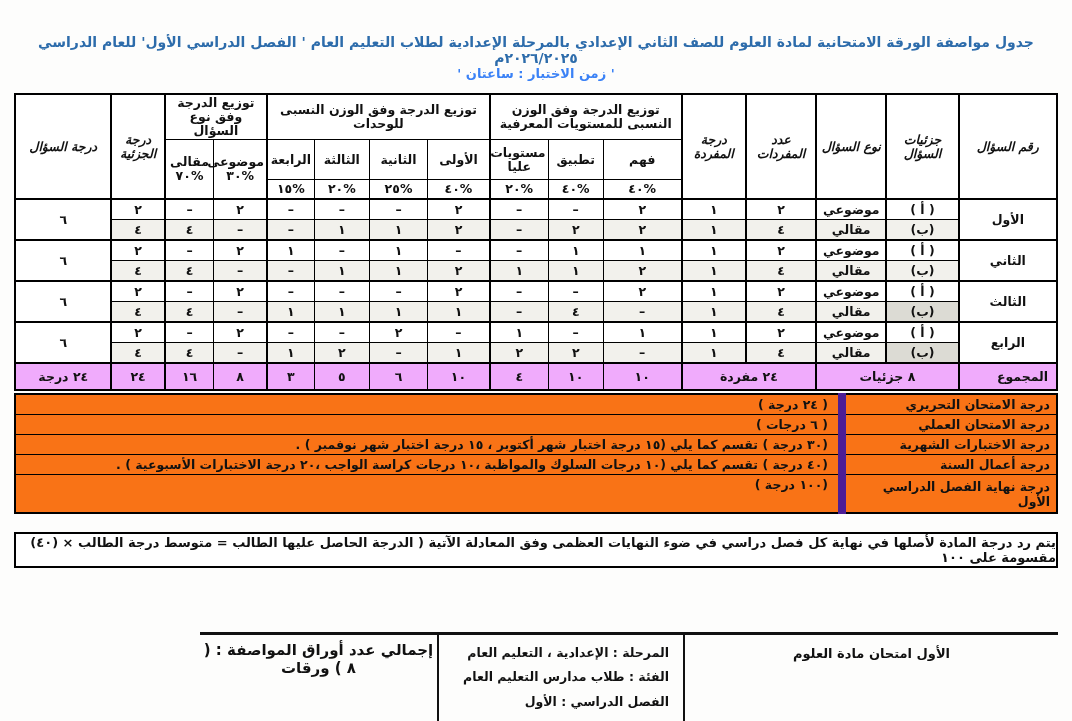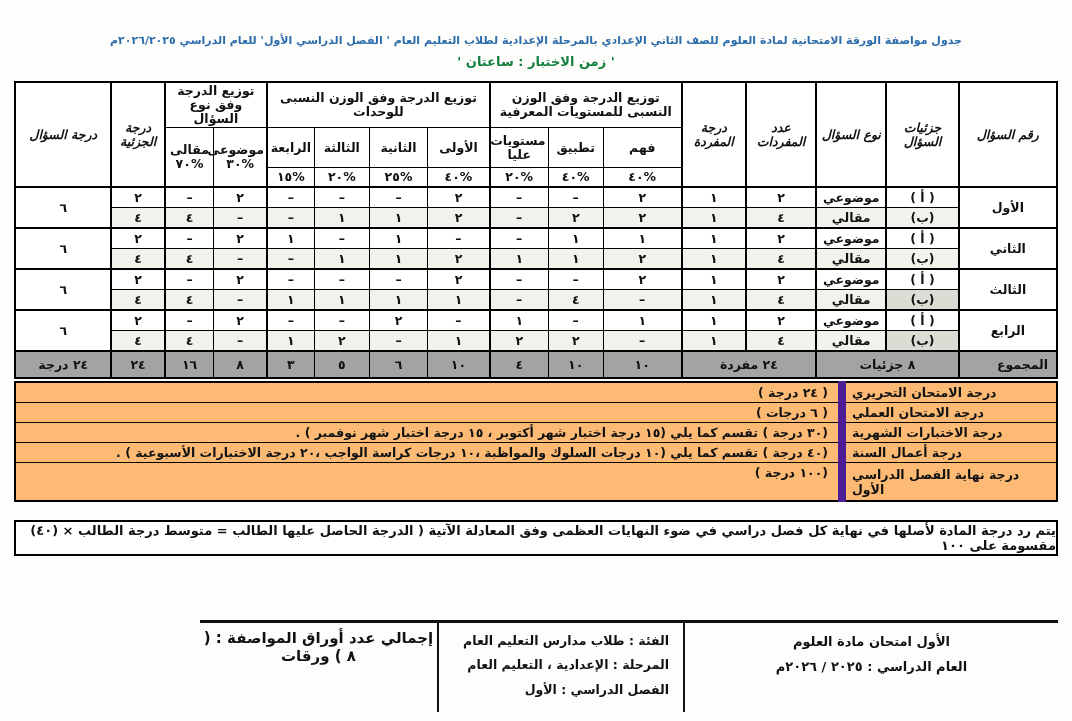--- a/index.html
+++ b/index.html
@@ -2,48 +2,48 @@
 <html dir="rtl" lang="ar"><head>
 <meta charset="utf-8">
 <style>
   html,body{margin:0;padding:0;}
   body{
     width:1072px;height:721px;box-sizing:border-box;
     background:#fdfdfc;color:#111;position:relative;overflow:hidden;
     font-family:"DejaVu Sans",sans-serif;padding:0 14px;
   }
   
-  .title{margin-top:34px;text-align:center;font-size:11px;font-weight:bold;color:#2d6cab;}
-  .subtitle{margin-top:7px;text-align:center;font-size:13px;font-weight:bold;color:#15803d;}
+  .title{margin-top:34px;text-align:center;font-size:14px;font-weight:bold;color:#2d6cab;}
+  .subtitle{text-align:center;font-size:13px;font-weight:bold;color:#3b82f6;}
   
   table.spec{
     border-collapse:collapse;table-layout:fixed;width:1044px;margin-top:12px;
     border:2px solid #000;position:relative;z-index:2;background:transparent;
   }
   .spec th,.spec td{
     border:1px solid #000;font-weight:bold;text-align:center;vertical-align:middle;
     padding:1px 2px;font-size:12.5px;line-height:1.12;background:#fff;
   }
   .spec thead th{font-size:12.5px;}
   .h-group{height:36px;}
   .h-sub{height:40px;}
   .h-pct th{height:16px;border-bottom-width:2px;}
   thead tr:first-child th[rowspan]{border-bottom-width:2px;font-style:italic;}
   .spec tbody td{height:17px;}
   .bR{border-right-width:2px !important;}
   .q-start td{border-top-width:2px;}
   .row-b td{background:#f2f1ec;}
   td.part-dark{background:#dcdbd4 !important;}
-  tr.totals td{border-top-width:2px;border-bottom:2px solid #000;height:23px;background:#a3a3a3;}
+  tr.totals td{border-top-width:2px;border-bottom:2px solid #000;height:23px;background:#f0abfc;}
   tr.totals td.t-label{text-align:right;padding-right:8px;}
   .pct-line{display:block;}
   
   table.sum{border-collapse:collapse;table-layout:fixed;width:1044px;border:2px solid #000;margin-top:2px;}
-  .sum td{border:1px solid #000;font-weight:bold;font-size:12.5px;padding:1px 6px;height:17px;background:#fdba74;}
-  .sum .s-label{width:198px;text-align:left;border-left:8px solid #4c1d95;}
+  .sum td{border:1px solid #000;font-weight:bold;font-size:12.5px;padding:1px 6px;height:17px;background:#f97316;}
+  .sum .s-label{width:198px;text-align:right;border-left:8px solid #4c1d95;}
   .sum .s-value{text-align:right;padding-right:10px;}
   .sum tr.tall td{height:34px;}
   .sum tr.tall .s-value{vertical-align:top;padding-top:2px;}
   
   .note{
     width:1044px;box-sizing:border-box;border:2px solid #000;margin-top:18px;
     min-height:36px;display:flex;align-items:center;justify-content:center;
     font-weight:bold;font-size:13px;background:#fff;position:relative;z-index:2;
   }
   
@@ -308,21 +308,20 @@
       <td class="s-value">(١٠٠ درجة )</td>
     </tr>
   </tbody>
 </table>
 
 <div class="note">يتم رد درجة المادة لأصلها في نهاية كل فصل دراسي في ضوء النهايات العظمى وفق المعادلة الآتية ( الدرجة الحاصل عليها الطالب = متوسط درجة الطالب × (٤٠) مقسومة على ١٠٠</div>
 
 <div class="footer">
   <div class="f-right">
     <div>الأول امتحان مادة العلوم</div>
-    <div>العام الدراسي :  ٢٠٢٥ / ٢٠٢٦م</div>
   </div>
   <div class="f-mid">
+    <div>المرحلة :  الإعدادية ، التعليم العام</div>
     <div>الفئة :  طلاب مدارس التعليم العام</div>
-    <div>المرحلة :  الإعدادية ، التعليم العام</div>
     <div>الفصل الدراسي :  الأول</div>
   </div>
   <div class="f-left">إجمالي عدد أوراق المواصفة : ( ٨ )  ورقات</div>
 </div>
 
 </body></html>

